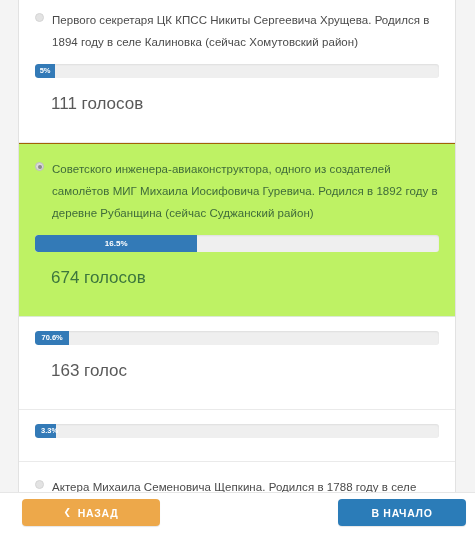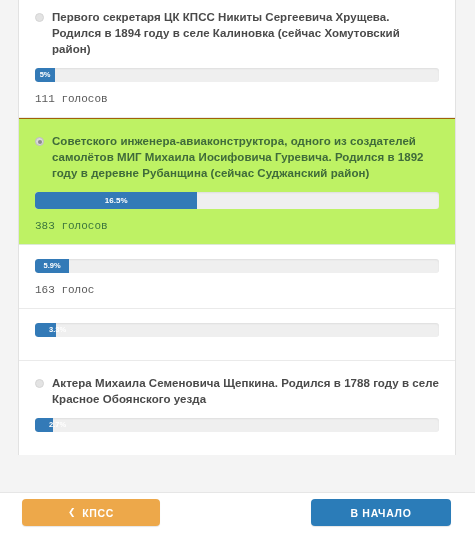--- a/index.html
+++ b/index.html
@@ -89,24 +89,23 @@
     left: 1.5px;
     top: 1.5px;
     width: 4px;
     height: 4px;
     border-radius: 50%;
     background: #8a8a8a;
   }
 
   .opt-text {
     font-size: 11.5px;
-    line-height: 16px;
+    line-height: 22px;
     color: #4a4a4a;
     letter-spacing: 0.05px;
-    font-weight: bold;
   }
   .option.selected .opt-text {
     color: #3f6b3a;
   }
 
   
   .progress {
     position: relative;
     width: 100%;
     height: 14px;
@@ -133,28 +132,27 @@
     white-space: nowrap;
     box-sizing: border-box;
     border-radius: 3px 0 0 3px;
   }
   .progress.tall .bar {
     line-height: 17px;
     font-size: 8px;
   }
   .bar.narrow {
     text-align: left;
-    padding-left: 14px;
+    padding-left: 6px;
   }
 
   .votes {
-    font-size: 11px;
+    font-size: 17px;
     color: #595959;
-    margin: 0;
-    font-family: Liberation Mono, monospace;
+    margin: 16px;
   }
   .option.selected .votes {
     color: #3c763d;
   }
 
   
   .footer {
     position: absolute;
     left: 0;
     right: 0;
@@ -179,22 +177,22 @@
     align-items: center;
     justify-content: center;
     box-shadow: 0 1px 1px rgba(0,0,0,0.10);
   }
   .btn-back {
     left: 22px;
     width: 138px;
     background: #eda84a;
   }
   .btn-start {
-    right: 24px;
-    width: 140px;
+    right: 9px;
+    width: 128px;
     background: #2b7cb8;
   }
   .chev {
     font-size: 9px;
     margin-right: 6px;
     line-height: 1;
     display: inline-block;
   }
 </style>
 </head>
@@ -218,26 +216,26 @@
         </li>
 
         <li class="option selected">
           <div class="opt-head">
             <span class="radio checked"></span>
             <span class="opt-text">Советского инженера-авиаконструктора, одного из создателей самолётов МИГ Михаила Иосифовича Гуревича. Родился в 1892 году в деревне Рубанщина (сейчас Суджанский район)</span>
           </div>
           <div class="progress tall">
             <div class="bar" style="width:40.2%">16.5%</div>
           </div>
-          <div class="votes">383 голосов</div>
-        </li>
-
-        <li class="option">
-          <div class="progress">
-            <div class="bar" style="width:8.5%">5.9%</div>
+          <div class="votes">674 голосов</div>
+        </li>
+
+        <li class="option">
+          <div class="progress">
+            <div class="bar" style="width:8.5%">70.6%</div>
           </div>
           <div class="votes">163 голос</div>
         </li>
 
         <li class="option">
           <div class="progress">
             <div class="bar narrow" style="width:5.2%">3.3%</div>
           </div>
         </li>
 
@@ -252,20 +250,20 @@
 
         </li>
 
       </ul>
     </div>
   </div>
 
   <div class="footer">
     <button class="btn btn-back">
       <span class="chev">❮</span>
-      <span>КПСС</span>
+      <span>НАЗАД</span>
     </button>
     <button class="btn btn-start">
       <span>В НАЧАЛО</span>
     </button>
   </div>
 
 </div>
 
 </body></html>

